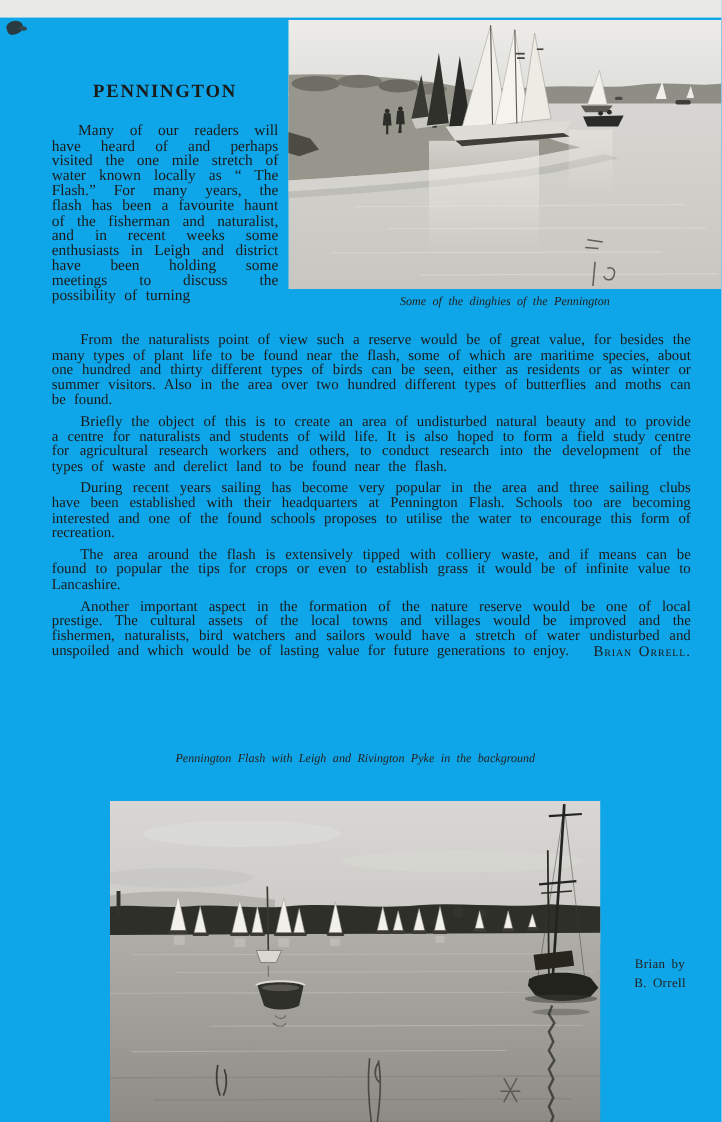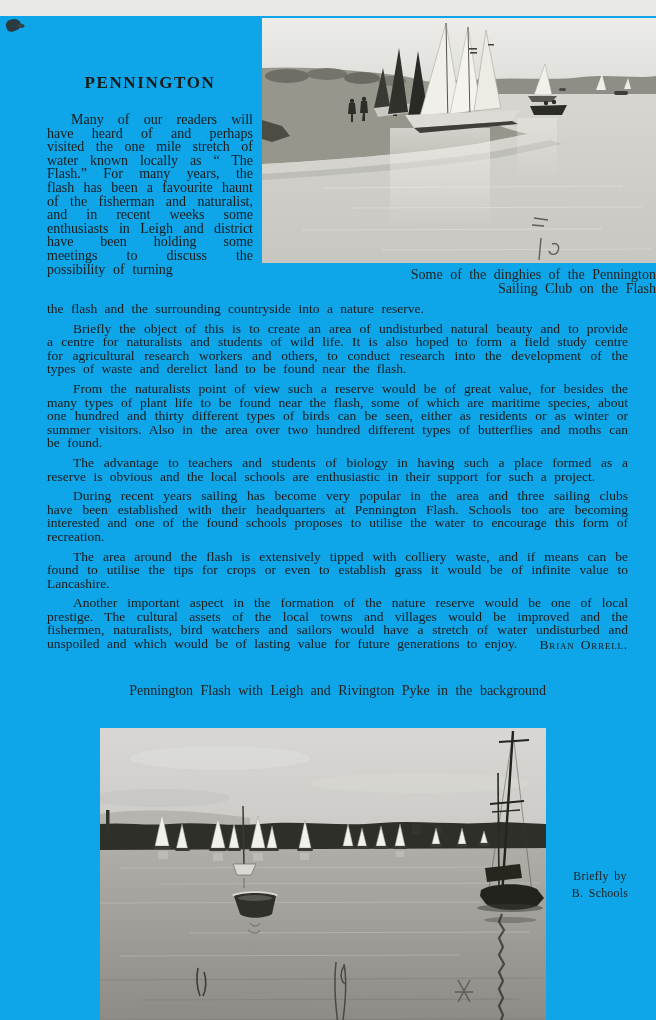--- a/index.html
+++ b/index.html
@@ -30,22 +30,22 @@
     position:absolute;left:47px;top:97px;width:206px;
     font-size:14px;line-height:13.6px;
     text-align:justify;word-spacing:.3em;
     text-indent:24px;
   }
   .photo{position:absolute;overflow:hidden;}
   .photo svg{display:block;width:100%;height:100%;}
   .photo-top{left:262px;top:2px;width:394px;height:245px;}
   .photo-bottom{left:100px;top:712px;width:446px;height:304px;}
   .caption{
-    position:absolute;text-align:right;
-    font-size:14px;line-height:13.5px;
+    position:absolute;text-align:center;
+    font-style:italic;font-size:11px;line-height:13.5px;
     word-spacing:.28em;color:#23231f;
   }
   .cap-top{left:262px;top:252px;width:394px;}
   .cap-bottom{left:100px;top:668px;width:446px;}
   .body-text{
     position:absolute;left:47px;top:286px;width:581px;
     font-size:13.5px;line-height:13.6px;
   }
   .body-text p{
     margin:0 0 6px 0;
@@ -160,30 +160,27 @@
       <g stroke="#5f5e57" fill="none" stroke-width="1.4">
         <path d="M272 200 l14 2 M270 207 l12 1"></path>
         <path d="M279 220 l-2 22"></path>
         <path d="M290 226 c5 -2 8 2 6 7 c-2 5 -8 4 -9 0"></path>
       </g>
     </svg>
   </figure>
 
   <figcaption class="caption cap-top">
     <div>Some of the dinghies of the Pennington</div>
-    <div>Sailing Club on the Flash</div>
   </figcaption>
 
   <div class="body-text">
-    <p class="cont">the flash and the surrounding countryside into a nature reserve.</p>
+    <p>From the naturalists point of view such a reserve would be of great value, for besides the many types of plant life to be found near the flash, some of which are maritime species, about one hundred and thirty different types of birds can be seen, either as residents or as winter or summer visitors.  Also in the area over two hundred different types of butterflies and moths can be found.</p>
     <p>Briefly the object of this is to create an area of undisturbed natural beauty and to provide a centre for naturalists and students of wild life.  It is also hoped to form a field study centre for agricultural research workers and others, to conduct research into the development of the types of waste and derelict land to be found near the flash.</p>
-    <p>From the naturalists point of view such a reserve would be of great value, for besides the many types of plant life to be found near the flash, some of which are maritime species, about one hundred and thirty different types of birds can be seen, either as residents or as winter or summer visitors.  Also in the area over two hundred different types of butterflies and moths can be found.</p>
-    <p>The advantage to teachers and students of biology in having such a place formed as a reserve is obvious and the local schools are enthusiastic in their support for such a project.</p>
     <p>During recent years sailing has become very popular in the area and three sailing clubs have been established with their headquarters at Pennington Flash.  Schools too are becoming interested and one of the found schools proposes to utilise the water to encourage this form of recreation.</p>
-    <p>The area around the flash is extensively tipped with colliery waste, and if means can be found to utilise the tips for crops or even to establish grass it would be of infinite value to Lancashire.</p>
+    <p>The area around the flash is extensively tipped with colliery waste, and if means can be found to popular the tips for crops or even to establish grass it would be of infinite value to Lancashire.</p>
     <p>Another important aspect in the formation of the nature reserve would be one of local prestige.  The cultural assets of the local towns and villages would be improved and the fishermen, naturalists, bird watchers and sailors would have a stretch of water undisturbed and unspoiled and which would be of lasting value for future generations to enjoy.</p>
     <div class="byline">Brian Orrell.</div>
   </div>
 
   <div class="caption cap-bottom">Pennington Flash with Leigh and Rivington Pyke in the background</div>
 
   <figure class="photo photo-bottom" style="margin:0;">
     <svg viewBox="0 0 446 304" preserveAspectRatio="none">
       <defs>
         <linearGradient id="p2sky" x1="0" y1="0" x2="0" y2="1">
@@ -288,17 +285,17 @@
       </g>
       <g>
         <path d="M98 240 c-2 10 -1 20 2 28 m4 -24 c3 8 2 18 -1 24" stroke="#3d3c36" stroke-width="1.6" fill="none"></path>
         <path d="M236 234 c-2 18 -1 40 2 62 m6 -58 c-4 6 -4 14 1 18 m-1 -20 c3 16 2 34 -1 56" stroke="#3d3c36" stroke-width="1.5" fill="none" opacity=".85"></path>
         <path d="M358 252 l12 22 m0 -22 l-12 22 m-3 -10 l18 0" stroke="#44433d" stroke-width="1.4" fill="none" opacity=".7"></path>
       </g>
     </svg>
   </figure>
 
   <div class="credit">
-    <div>Briefly by</div>
-    <div>B. Schools</div>
+    <div>Brian by</div>
+    <div>B. Orrell</div>
   </div>
 
 </div>
 
 </body></html>

